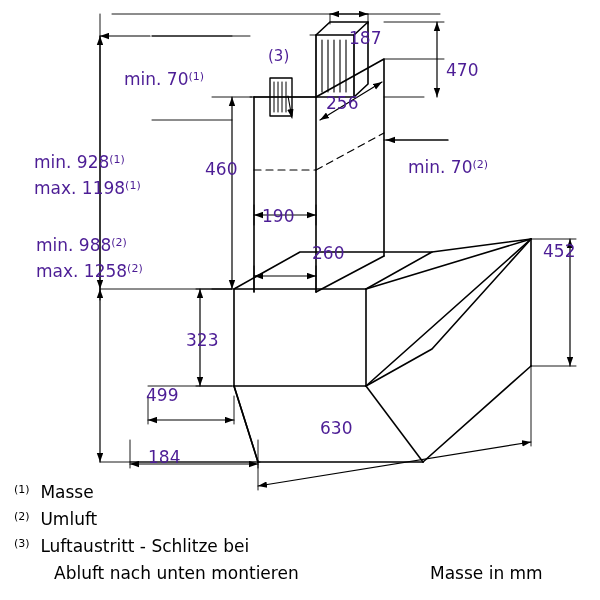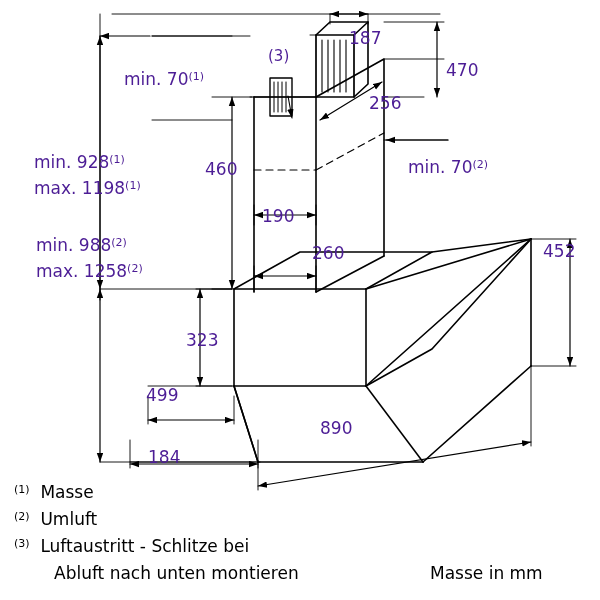--- a/index.html
+++ b/index.html
@@ -176,41 +176,41 @@
 
         <path d="M258,486 L531,442" marker-start="url(#arS)" marker-end="url(#ar)"></path>
 
         <path d="M288,96 L292,118" stroke-width="1.1" marker-end="url(#ar)"></path>
       </g>
     </g>
   </svg>
 
   <div class="lbl" style="left:349px; top:28px;">187</div>
   <div class="lbl" style="left:446px; top:60px;">470</div>
-  <div class="lbl" style="left:326px; top:93px;margin-left:43px;">256</div>
+  <div class="lbl" style="left:326px; top:93px;">256</div>
   <div class="lbl" style="left:268px; top:48px; font-size:15px;">(3)</div>
 
   <div class="lbl" style="left:124px; top:69px;"><span>min. 70</span><span class="sup">(1)</span></div>
 
   <div class="lbl" style="left:408px; top:157px;"><span>min. 70</span><span class="sup">(2)</span></div>
 
   <div class="lbl" style="left:34px; top:152px;"><span>min. 928</span><span class="sup">(1)</span></div>
   <div class="lbl" style="left:34px; top:178px;"><span>max. 1198</span><span class="sup">(1)</span></div>
 
   <div class="lbl" style="left:36px; top:235px;"><span>min. 988</span><span class="sup">(2)</span></div>
   <div class="lbl" style="left:36px; top:261px;"><span>max. 1258</span><span class="sup">(2)</span></div>
 
   <div class="lbl" style="left:205px; top:159px;">460</div>
   <div class="lbl" style="left:262px; top:206px;">190</div>
   <div class="lbl" style="left:312px; top:243px;">260</div>
   <div class="lbl" style="left:543px; top:241px;">452</div>
   <div class="lbl" style="left:186px; top:330px;">323</div>
   <div class="lbl" style="left:146px; top:385px;">499</div>
   <div class="lbl" style="left:148px; top:447px;">184</div>
-  <div class="lbl" style="left:320px; top:418px;">890</div>
+  <div class="lbl" style="left:320px; top:418px;">630</div>
 
   <div class="legend" style="left:14px; top:482px;"><span class="sup">(1)</span>  <span>Masse</span></div>
   <div class="legend" style="left:14px; top:509px;"><span class="sup">(2)</span>  <span>Umluft</span></div>
   <div class="legend" style="left:14px; top:536px;"><span class="sup">(3)</span>  <span>Luftaustritt - Schlitze bei</span></div>
   <div class="legend" style="left:54px; top:563px;">Abluft nach unten montieren</div>
 
   <div class="legend" style="left:430px; top:563px;">Masse in mm</div>
 
 </div>
 

